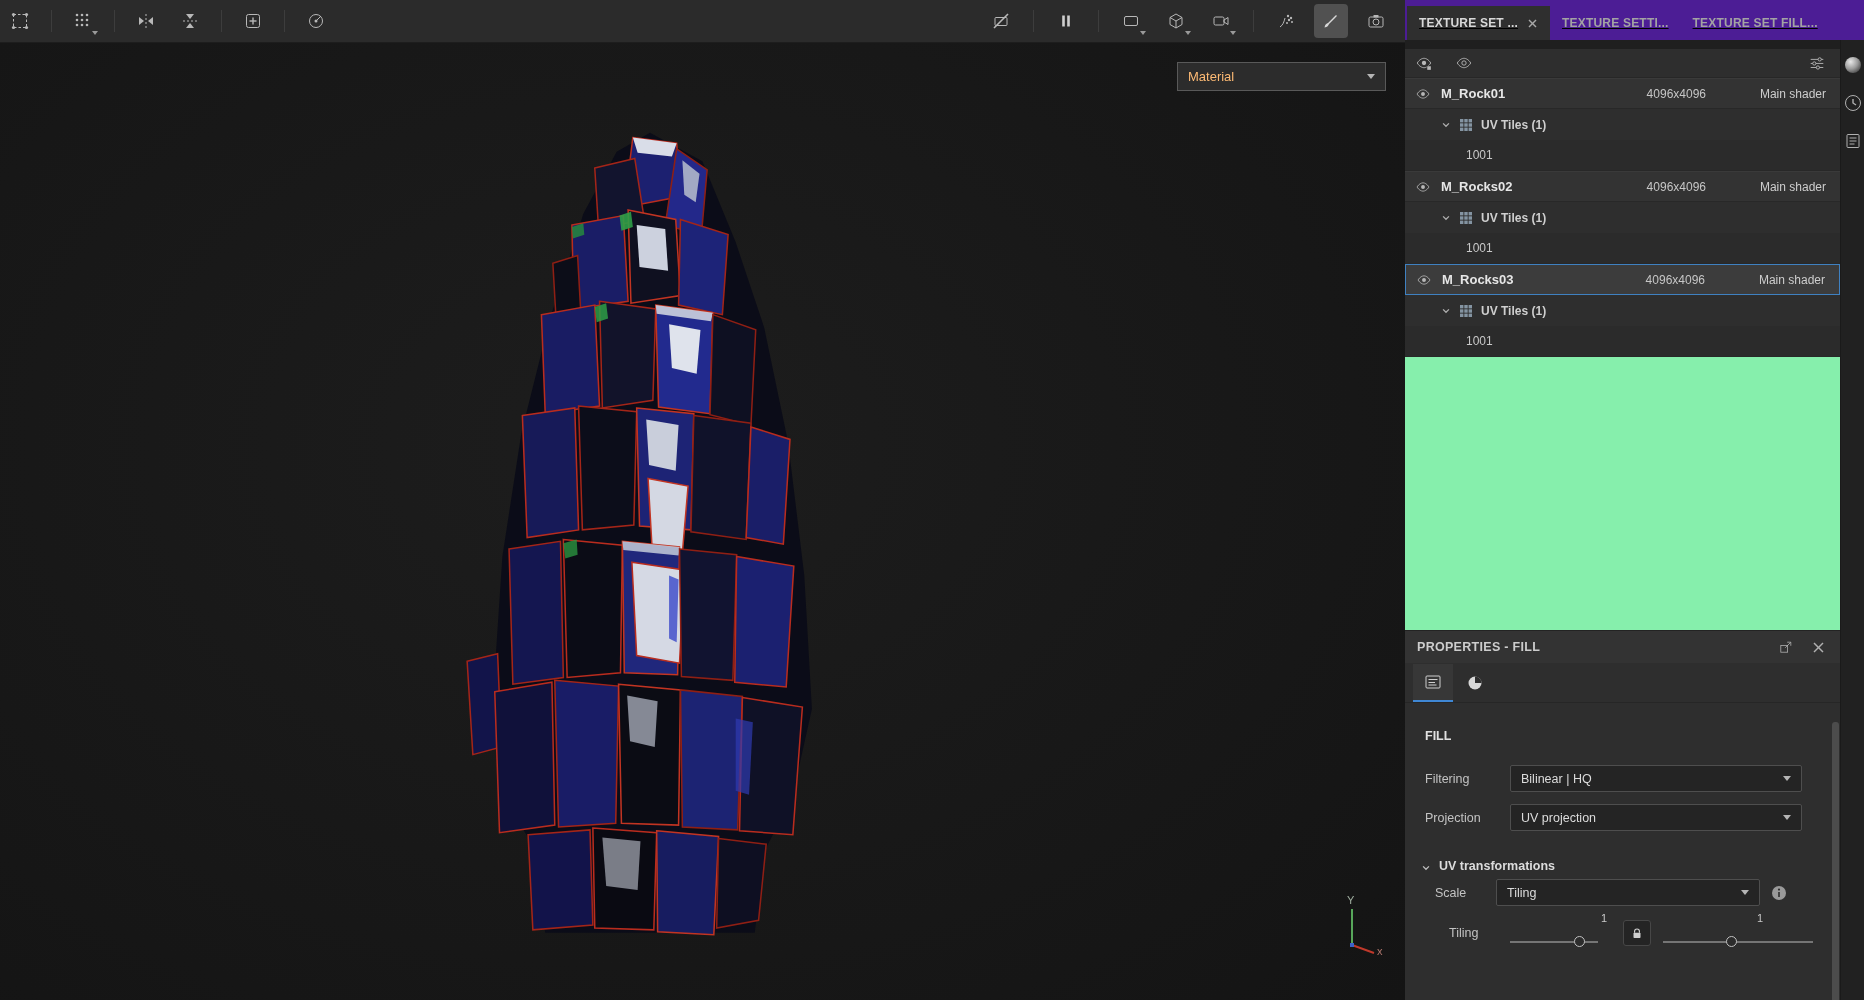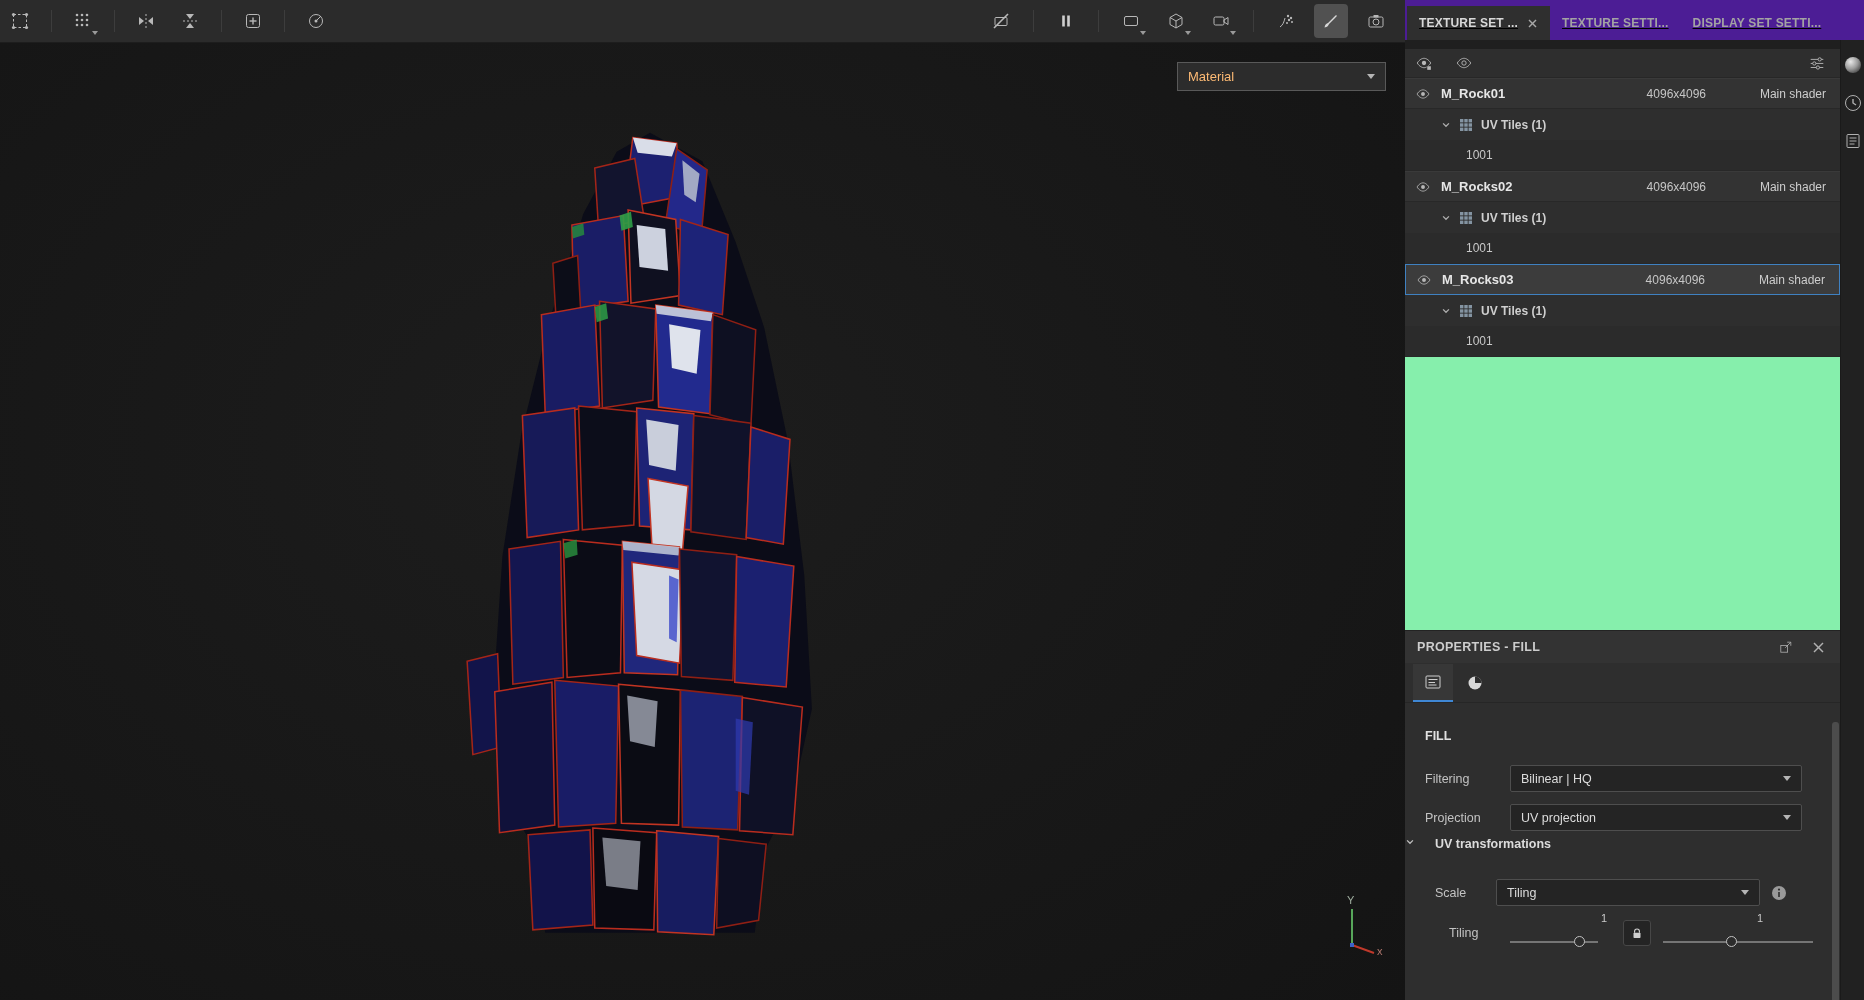--- a/index.html
+++ b/index.html
@@ -67,21 +67,21 @@
   .ptab.active { background:#373737; border-bottom:2px solid #3f87d4; }
   .props-content { padding-top:26px; }
   .section-label { padding-left:20px; font-weight:700; font-size:12.5px; color:#e0e0e0; margin-bottom:16px; }
   .prop-row { display:flex; align-items:center; height:39px; padding-left:20px; }
   .prop-label { width:85px; font-size:12.5px; color:#c3c3c3; }
   .prop-row.indent { padding-left:30px; }
   .prop-row.indent .prop-label { width:61px; }
   .prop-dd { width:292px; height:27px; background:#242424; border:1px solid #4e4e4e; border-radius:2px;
     display:flex; align-items:center; padding:0 10px; color:#dcdcdc; font-size:12.5px; }
   .prop-dd.short { width:264px; }
-  .uvt { display:flex; align-items:flex-start; height:36px; gap:20px; }
+  .uvt { display:flex; align-items:flex-end; height:36px; padding-left:16px; gap:8px; }
   .uvt-label { font-weight:700; font-size:12.5px; color:#dcdcdc; }
   .info-icn { margin-left:10px; display:flex; }
 
   .tiling-row { position:relative; height:48px; }
   .tiling-label { position:absolute; left:44px; top:14px; font-size:12.5px; color:#c3c3c3; }
   .slider { position:absolute; height:12px; }
   .slider-track { position:absolute; left:0; right:0; top:5px; height:2px; background:#757575; }
   .slider-knob { position:absolute; top:0; width:11px; height:11px; border-radius:50%;
     background:#2c2c2c; border:1.5px solid #c2c2c2; }
   .slider-val { position:absolute; top:0; font-size:11px; color:#c9c9c9; }
@@ -307,21 +307,21 @@
           <svg width="11" height="11" viewBox="0 0 11 11">
               <line x1="2" y1="2" x2="9" y2="9" stroke="#a8a8a8" stroke-width="1.4"></line>
               <line x1="9" y1="2" x2="2" y2="9" stroke="#a8a8a8" stroke-width="1.4"></line>
             </svg>
         </span>
       </div>
       <div class="tab">
         <span>TEXTURE SETTI...</span>
       </div>
       <div class="tab">
-        <span>DISPLAY SET SETTI...</span>
+        <span>TEXTURE SET FILL...</span>
       </div>
     </div>
 
     <div class="panel-body">
 
       <div class="ts-toolbar">
         <span class="icn">
           <svg width="18" height="18" viewBox="0 0 20 20">
               <path d="M2.5,10 C5,6 8,4.8 10,4.8 C12,4.8 15,6 17.5,10 C15,14 12,15.2 10,15.2 C8,15.2 5,14 2.5,10 Z" stroke="#b8b8b8" fill="none"></path>
               <circle cx="10" cy="10" r="2.4" fill="#b8b8b8"></circle>

